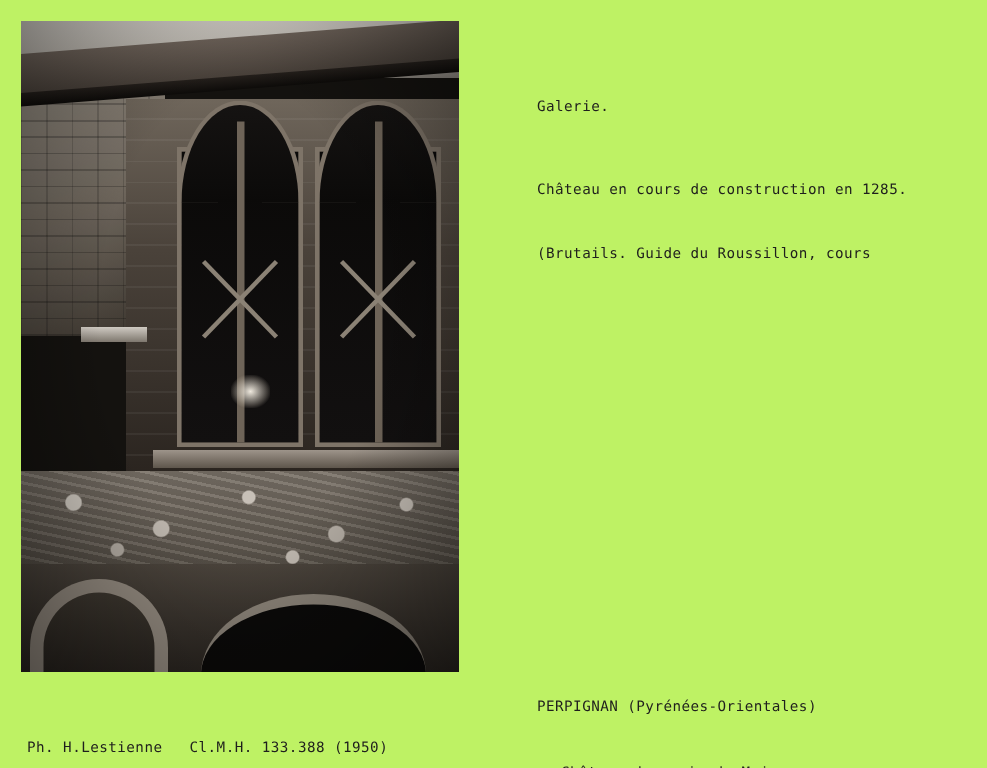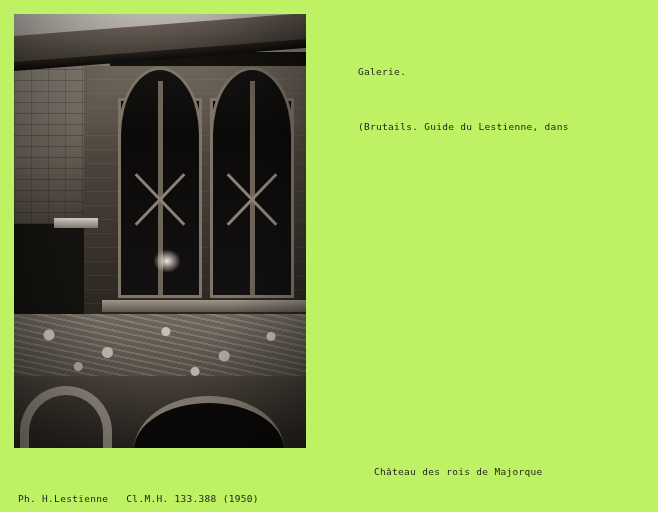--- a/index.html
+++ b/index.html
@@ -236,24 +236,26 @@
       <div class="stonework"></div>
       <div class="arcade"></div>
       <div class="arch-big"></div>
       <div class="arch-small"></div>
       <div class="vignette"></div>
     </div>
   </div>
 
   <div class="typed" id="notes-top">
     <div class="title">Galerie.</div>
-    <div>(Brutails. Guide du Lestienne, dans</div>
+    <div>Château en cours de construction en 1285.</div>
+    <div>(Brutails. Guide du Roussillon, cours</div>
   </div>
 
   <div class="typed" id="notes-bottom">
+    <div>PERPIGNAN (Pyrénées-Orientales)</div>
     <div class="indent">Château des rois de Majorque</div>
     
   </div>
 
   <div class="typed" id="caption-bottom">
     <div>Ph. H.Lestienne   Cl.M.H. 133.388 (1950)</div>
   </div>
 
 </div>
 

